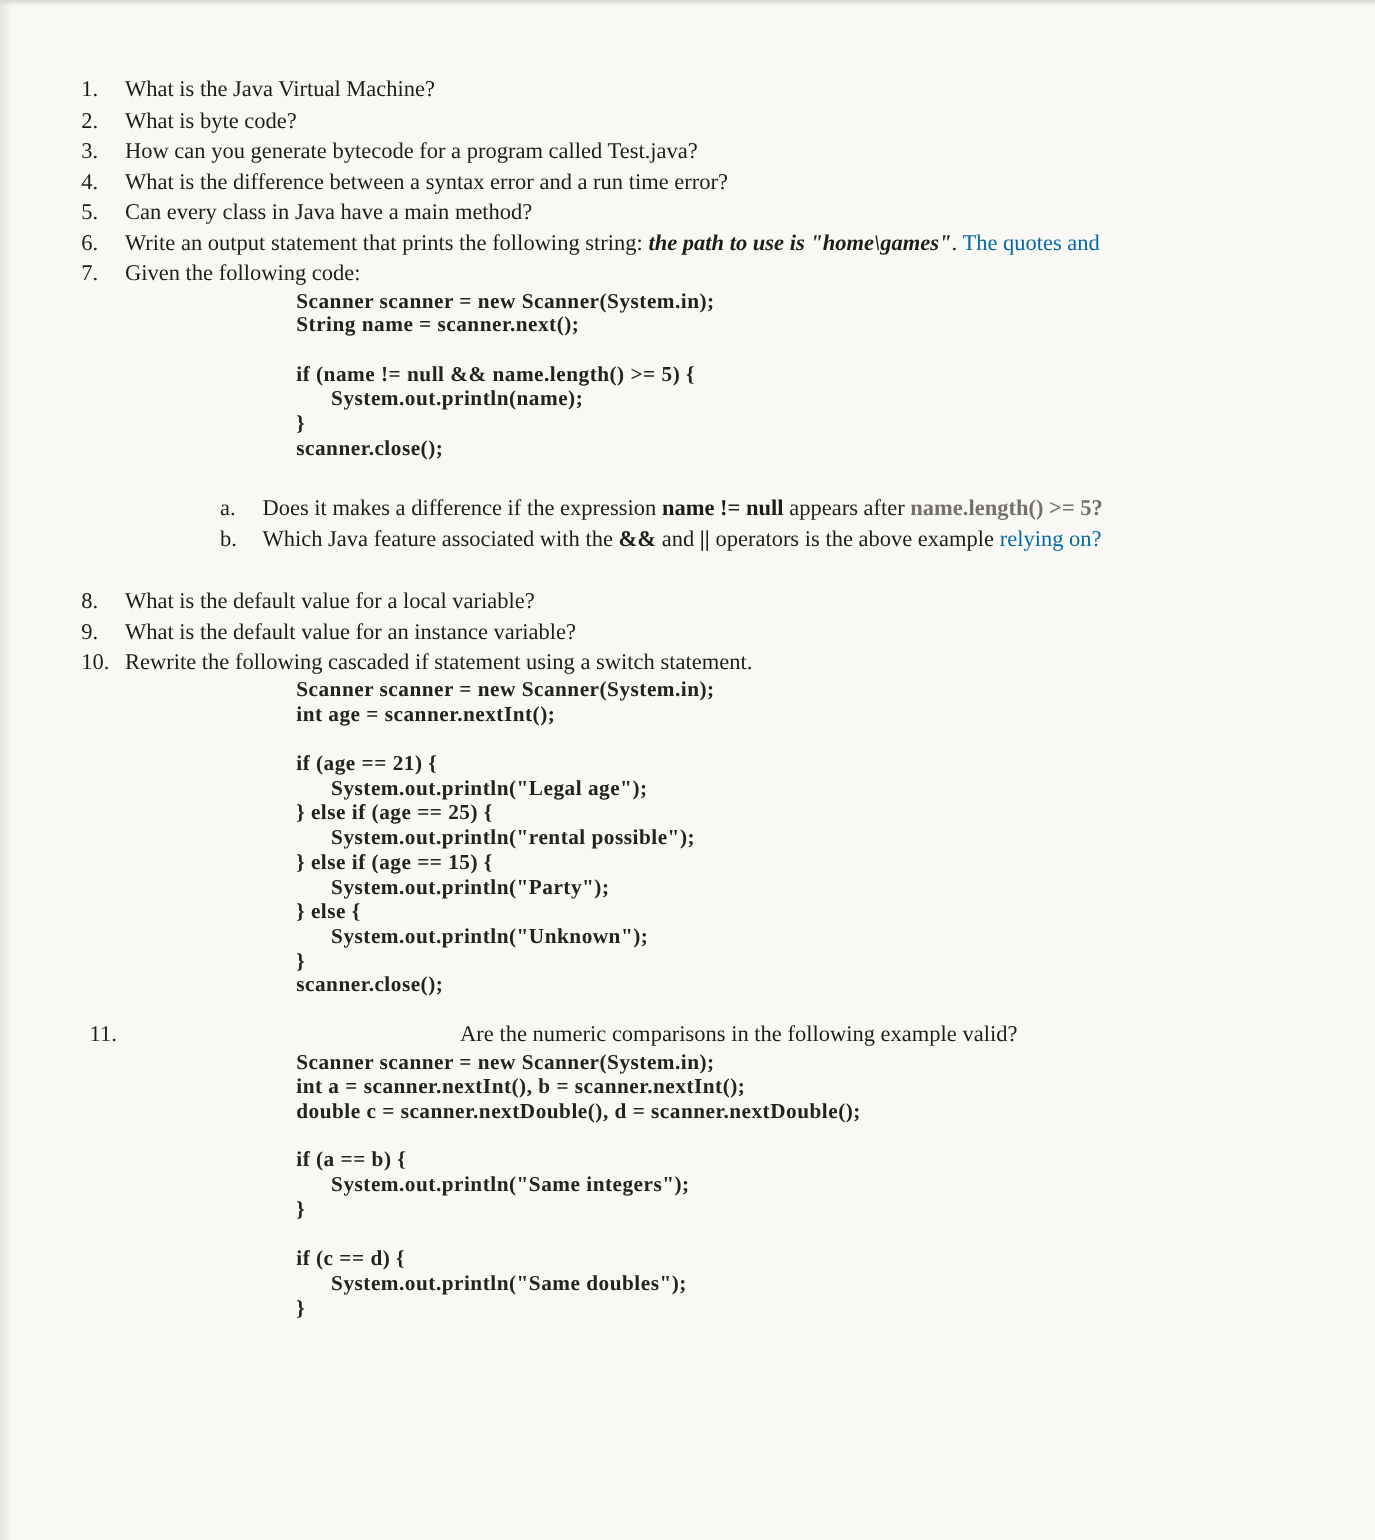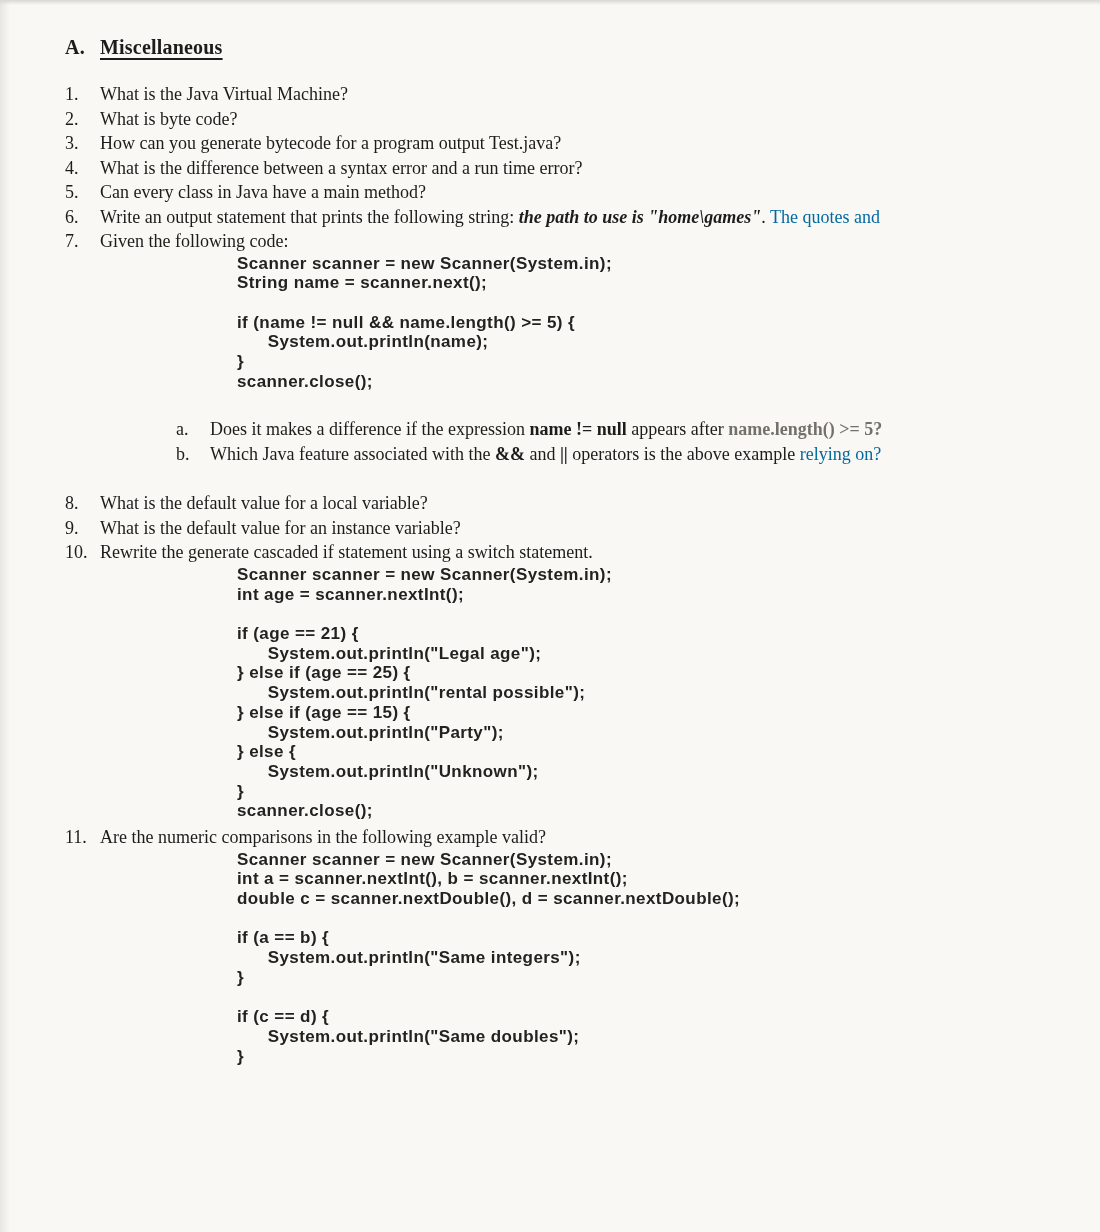--- a/index.html
+++ b/index.html
@@ -36,59 +36,56 @@
   .qlist { margin-top: 23px; }
   .qrow { display: flex; font-size: 18px; line-height: 24.5px; }
   .qnum { width: 35px; flex-shrink: 0; }
   .qtext { flex: 1; padding-right: 18px; }
   .sublist { margin-left: 111px; margin-top: 26px; }
   .subrow { display: flex; font-size: 18px; line-height: 25px; }
   .subnum { width: 34px; flex-shrink: 0; }
   .subtext { flex: 1; }
   pre.code {
     margin: 0 0 0 172px;
-    font-family: Liberation Sans, sans-serif;
+    font-family: Liberation Serif, serif;
     font-weight: bold;
     font-size: 17px;
     line-height: 19.7px;
     letter-spacing: .4px;
     color: #232220;
   }
   .code-1 { margin-top: 21px; }
   .code-2 { margin-top: 27px; }
   .code-3 { margin-top: 18px; }
   .mt-q8 { margin-top: 24px; }
-  .mt-q11 { margin-top: 4px; }
+  .mt-q11 { margin-top: 17px; text-align: center; }
   .bi { font-weight: bold; font-style: italic; text-align: center; }
   .b { font-weight: bold; }
   .faded { color: #0369a1; }
   .b-faded { font-weight: bold; color: #73716a; }
 </style>
 </head>
 <body>
 
 <div class="page">
 
-  <div class="heading">
-    <span class="sec-label">A.</span><span class="sec-title">Miscellaneous</span>
-  </div>
 
   <div class="qlist">
 
     <div class="qrow">
       <span class="qnum">1.</span>
       <span class="qtext">What is the Java Virtual Machine?</span>
     </div>
     <div class="qrow">
       <span class="qnum">2.</span>
       <span class="qtext">What is byte code?</span>
     </div>
     <div class="qrow">
       <span class="qnum">3.</span>
-      <span class="qtext">How can you generate bytecode for a program output Test.java?</span>
+      <span class="qtext">How can you generate bytecode for a program called Test.java?</span>
     </div>
     <div class="qrow">
       <span class="qnum">4.</span>
       <span class="qtext">What is the difference between a syntax error and a run time error?</span>
     </div>
     <div class="qrow">
       <span class="qnum">5.</span>
       <span class="qtext">Can every class in Java have a main method?</span>
     </div>
 
@@ -126,21 +123,21 @@
     <div class="qrow">
       <span class="qnum">8.</span>
       <span class="qtext">What is the default value for a local variable?</span>
     </div>
     <div class="qrow">
       <span class="qnum">9.</span>
       <span class="qtext">What is the default value for an instance variable?</span>
     </div>
     <div class="qrow">
       <span class="qnum">10.</span>
-      <span class="qtext">Rewrite the generate cascaded if statement using a switch statement.</span>
+      <span class="qtext">Rewrite the following cascaded if statement using a switch statement.</span>
     </div>
   </div>
 
   <pre class="code code-2">Scanner scanner = new Scanner(System.in);
 int age = scanner.nextInt();
 
 if (age == 21) {
       System.out.println("Legal age");
 } else if (age == 25) {
       System.out.println("rental possible");

